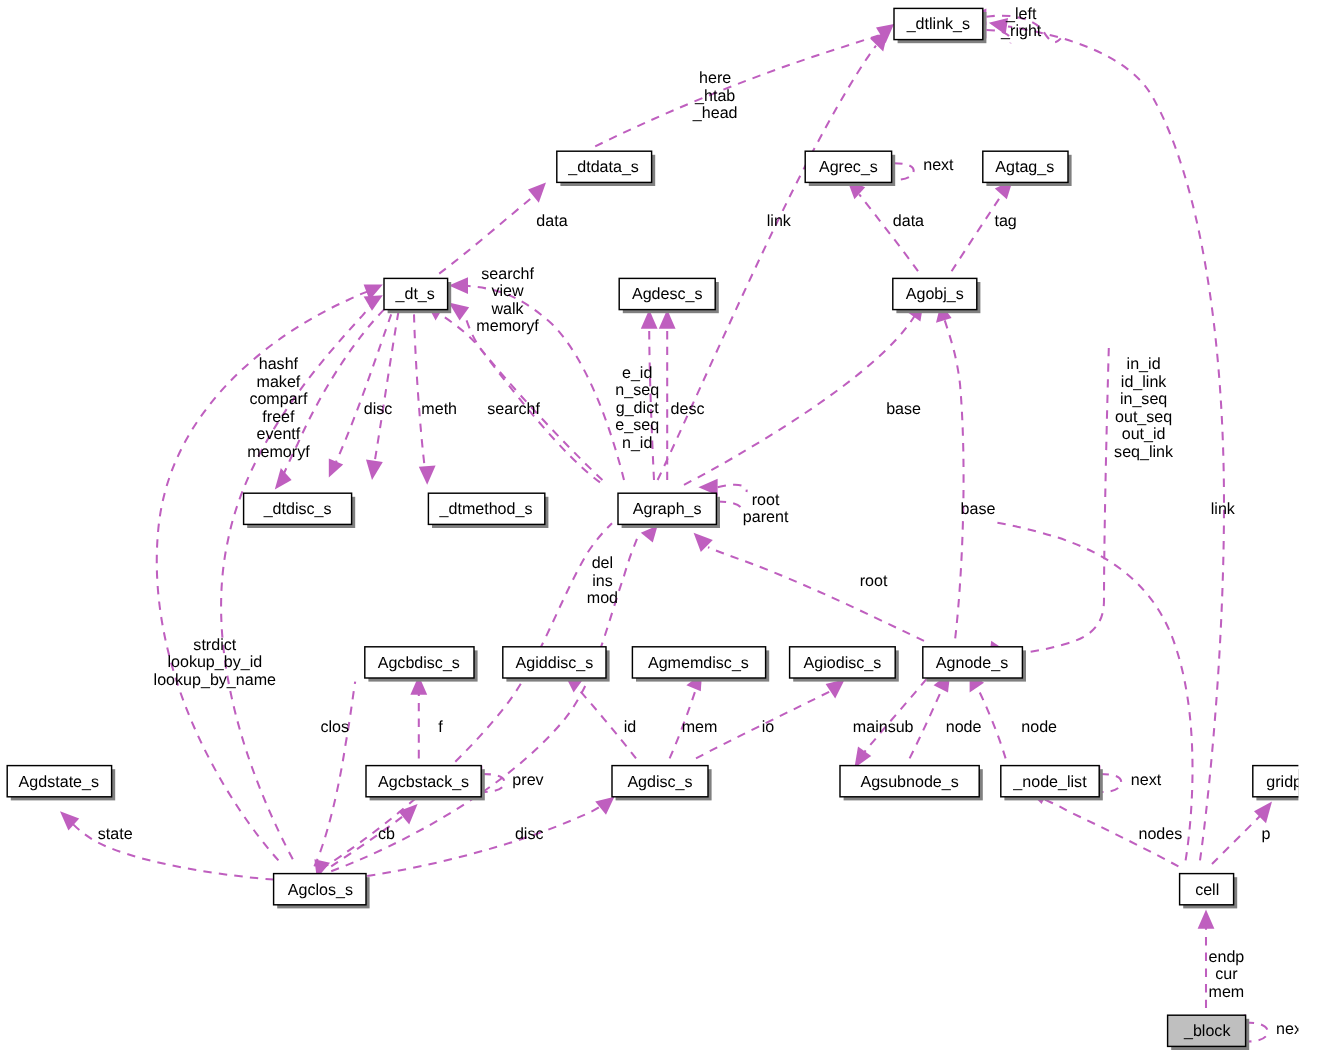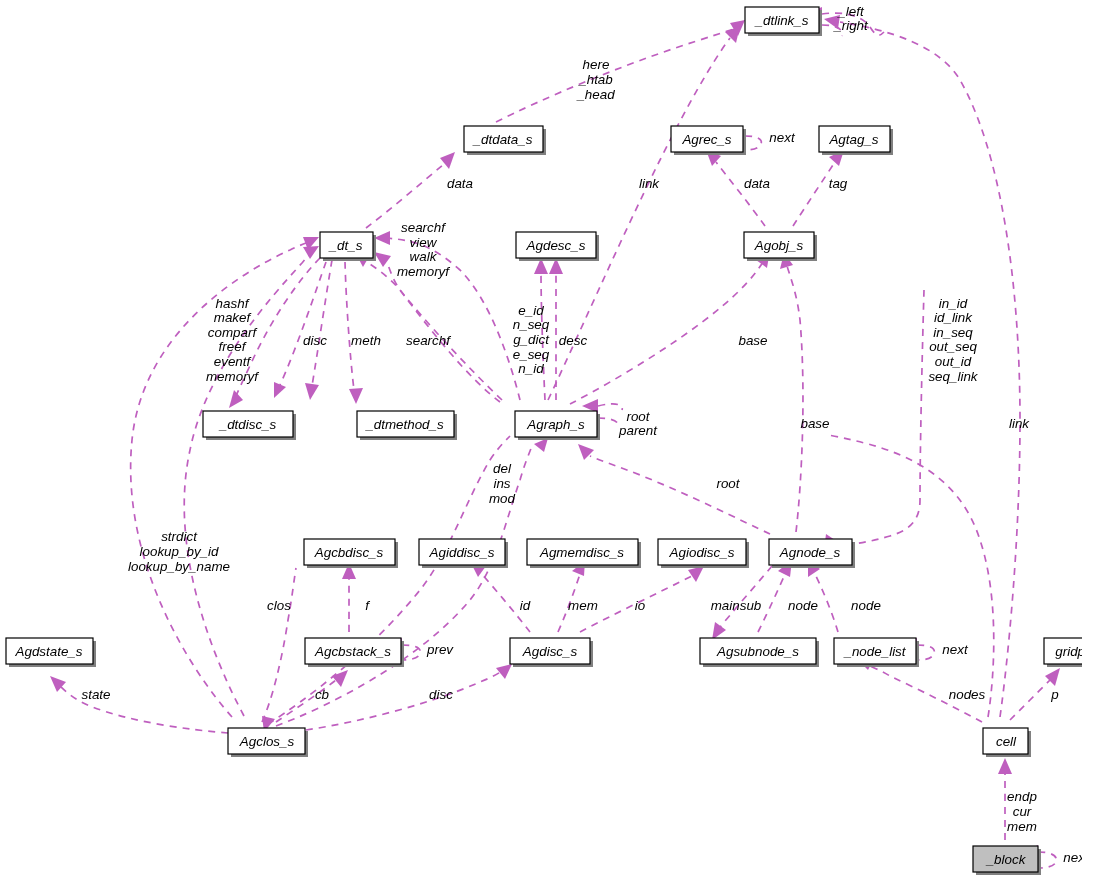--- a/index.html
+++ b/index.html
@@ -7,21 +7,20 @@
     padding: 0;
     background: #ffffff;
   }
   #diagram-root {
     position: relative;
     width: 1082px;
     height: 879px;
     background: #ffffff;
     font-family: "Liberation Sans", sans-serif;
     overflow: hidden;
-    font-style: italic;
   }
   svg#graph-canvas {
     position: absolute;
     left: 0;
     top: 0;
     width: 1105px;
     height: 879px;
   }
   .node-box {
     fill: #ffffff;

